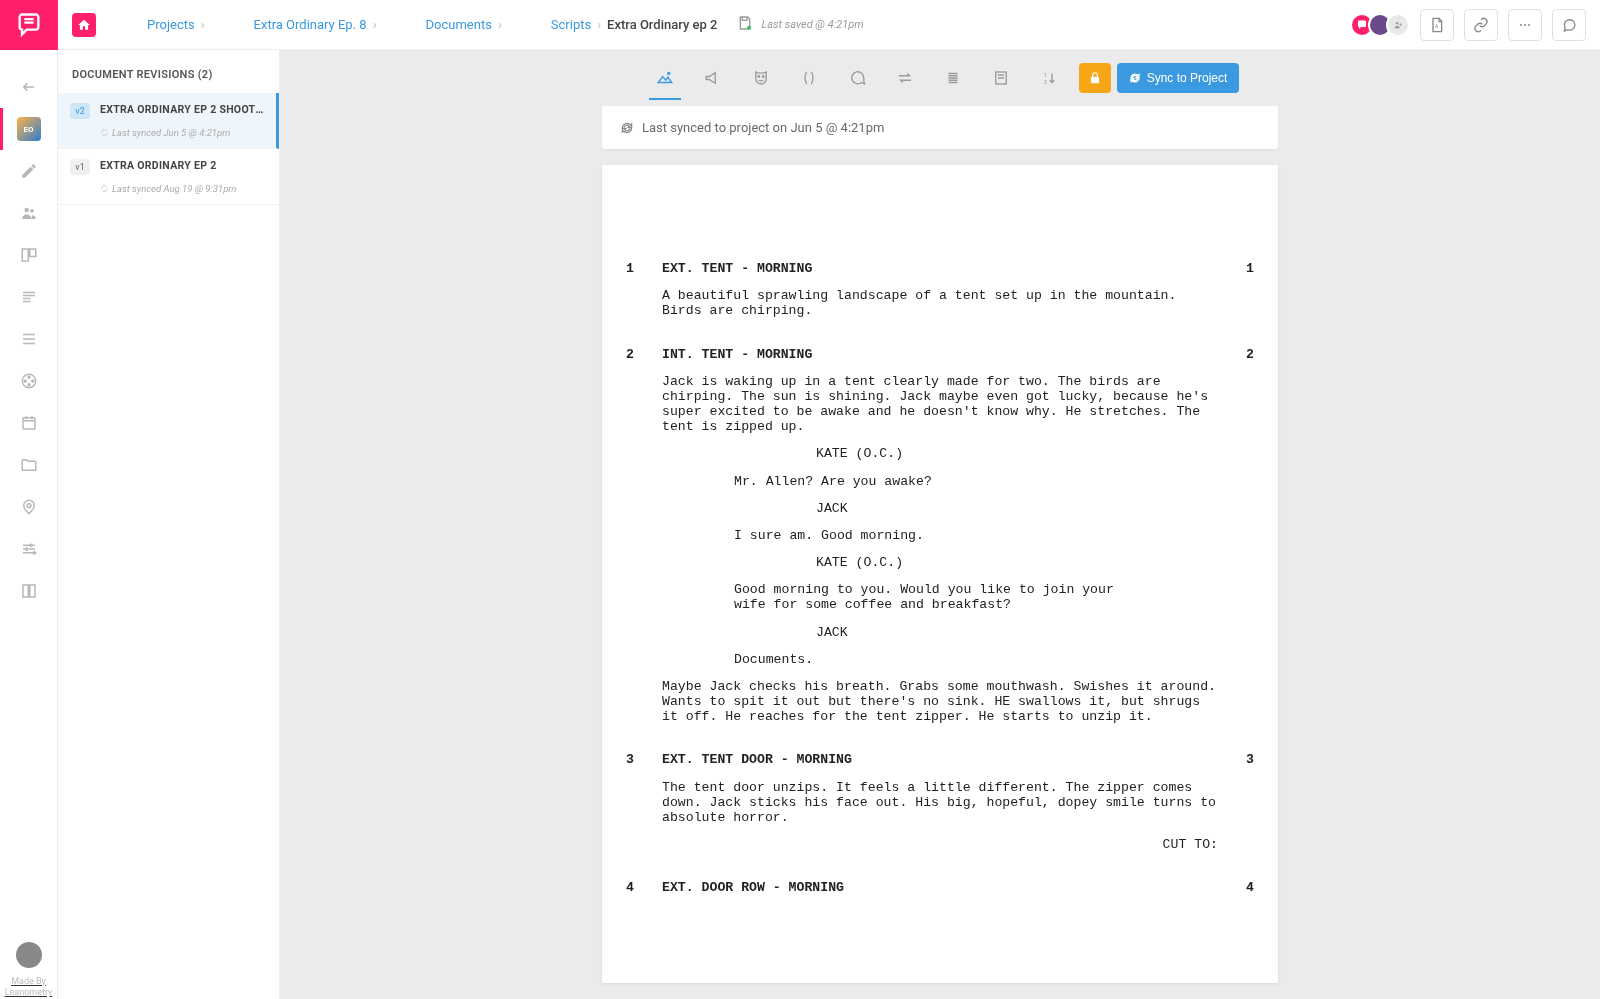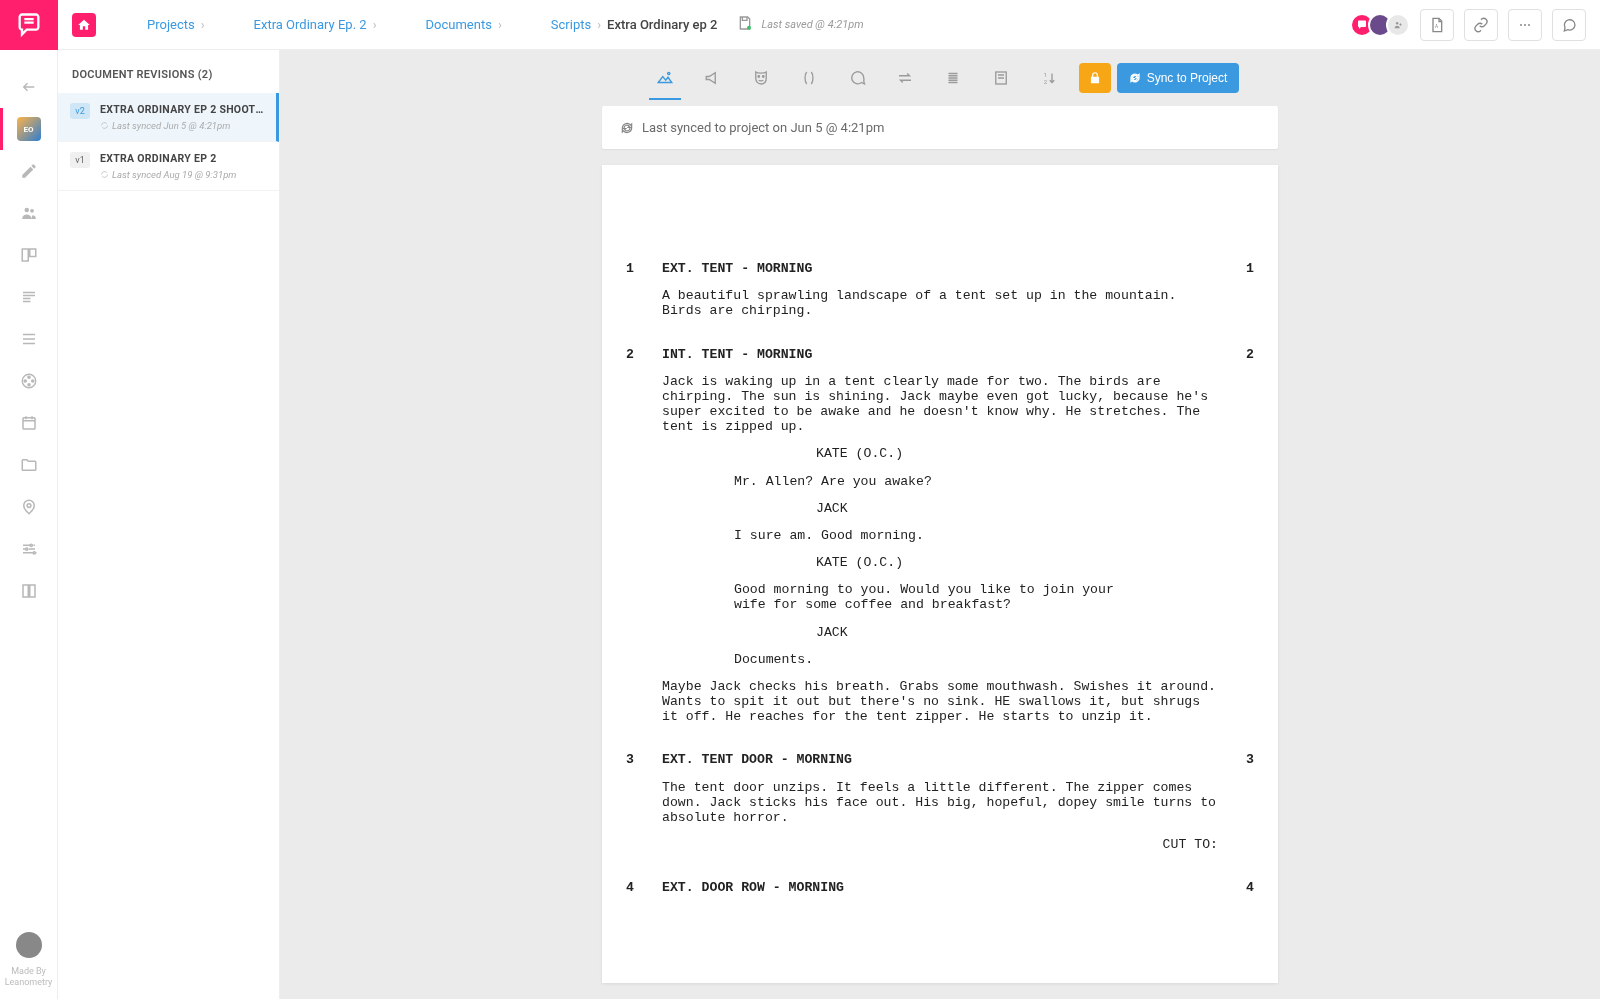--- a/index.html
+++ b/index.html
@@ -8,21 +8,21 @@
 
 
 .rail { width:58px; background:#fff; display:flex; flex-direction:column; align-items:center; border-right:1px solid #eee; }
 .rail-logo { width:58px; height:50px; background:#ff1f6d; display:flex; align-items:center; justify-content:center; }
 .rail-logo svg { width:28px; height:28px; }
 .rail-items { flex:1; display:flex; flex-direction:column; align-items:center; padding-top:16px; gap:0; }
 .rail-item { width:58px; height:42px; display:flex; align-items:center; justify-content:center; cursor:pointer; color:#b8b8b8; position:relative; }
 .rail-item.active::before{ content:""; position:absolute; left:0; top:0; bottom:0; width:3px; background:#ff1f6d;}
 .rail-item svg { width:18px; height:18px; }
 .rail-thumb { width:24px; height:24px; border-radius:4px; background:linear-gradient(135deg,#ffb347,#2e7dd1); display:flex; align-items:center; justify-content:center; font-size:8px; font-weight:bold; color:#fff;}
-.rail-bottom { padding-bottom:10px; display:flex; flex-direction:column; align-items:center; gap:8px;}
+.rail-bottom { display:flex; flex-direction:column; align-items:center; gap:8px;text-decoration:underline;}
 .rail-avatar { width:26px; height:26px; border-radius:50%; background:#888;}
 .rail-credit { font-size:9px; color:#bbb; text-align:center; line-height:1.3;}
 
 
 .main { flex:1; display:flex; flex-direction:column; }
 
 
 .header { height:50px; background:#fff; border-bottom:1px solid #eee; display:flex; align-items:center; padding:0 14px; gap:10px;}
 .hdr-left { display:flex; align-items:center; gap:8px; flex:0 0 auto;}
 .home-btn { width:24px; height:24px; border-radius:4px; background:#ff1f6d; display:flex; align-items:center; justify-content:center; cursor:pointer;}
@@ -52,21 +52,21 @@
 .rev-panel { width:222px; background:#fff; border-right:1px solid #eee; display:flex; flex-direction:column;}
 .rev-header { padding:18px 14px 12px; font-size:11px; font-weight:600; color:#555; letter-spacing:0.3px;}
 .rev-list { flex:1; }
 .rev-item { display:flex; gap:10px; padding:10px 12px; border-bottom:1px solid #f2f2f2; cursor:pointer;}
 .rev-item.selected { background:#eef6fc; border-right:3px solid #3b99e0; }
 .rev-badge { width:20px; height:16px; border-radius:3px; font-size:9px; display:flex; align-items:center; justify-content:center; color:#666;}
 .rev-item.selected .rev-badge{ background:#cfe6f7; color:#3b99e0; }
 .rev-item:not(.selected) .rev-badge{ background:#f0f0f0;}
 .rev-info { flex:1; min-width:0;}
 .rev-title { font-size:10.5px; font-weight:700; color:#444; white-space:nowrap; overflow:hidden; text-overflow:ellipsis; letter-spacing:0.3px;}
-.rev-meta { font-size:9.5px; font-style:italic; color:#aaa; display:flex; align-items:center; gap:3px; margin-top:4px;}
+.rev-meta { font-size:9.5px; font-style:italic; color:#aaa; display:flex; align-items:center; gap:3px; margin-top:11px;}
 .rev-meta svg{width:9px;height:9px;}
 
 
 .editor-area { flex:1; background:#ebebeb; overflow:auto; position:relative;}
 .tool-row { height:40px; display:flex; align-items:center; justify-content:center; gap:0; position:sticky; top:6px; background:#ebebeb; z-index:2; padding-top:4px;}
 .tool-group { display:flex; align-items:center; gap:0;}
 .tool-btn { width:48px; height:36px; display:flex; align-items:center; justify-content:center; cursor:pointer; color:#9b9b9b; position:relative;}
 .tool-btn.active { color:#3b99e0; }
 .tool-btn.active::after{ content:""; position:absolute; bottom:-4px; left:8px; right:8px; height:2px; background:#3b99e0;}
 .tool-btn svg{width:18px;height:18px;}
@@ -194,21 +194,21 @@
     <div class="header">
       <div class="hdr-left">
         <div class="home-btn">
           <svg viewBox="0 0 24 24" fill="#fff">
               <path d="M10 20v-6h4v6h5v-8h3L12 3 2 12h3v8z"></path>
             </svg>
         </div>
         <div class="crumbs" id="crumbs">
             <a>Projects</a>
             <span class="sep">›</span>
-            <a>Extra Ordinary Ep. 2</a>
+            <a>Extra Ordinary Ep. 8</a>
             <span class="sep">›</span>
             <a>Documents</a>
             <span class="sep">›</span>
             <a>Scripts</a>
             <span class="sep">›</span>
             <span class="current">Extra Ordinary ep 2</span>
           </div>
         <div class="save-ind">
           <span><svg viewBox="0 0 24 24" fill="none" stroke="#999" stroke-width="2">
                 <path d="M5 3h11l3 3v15H5z"></path>

